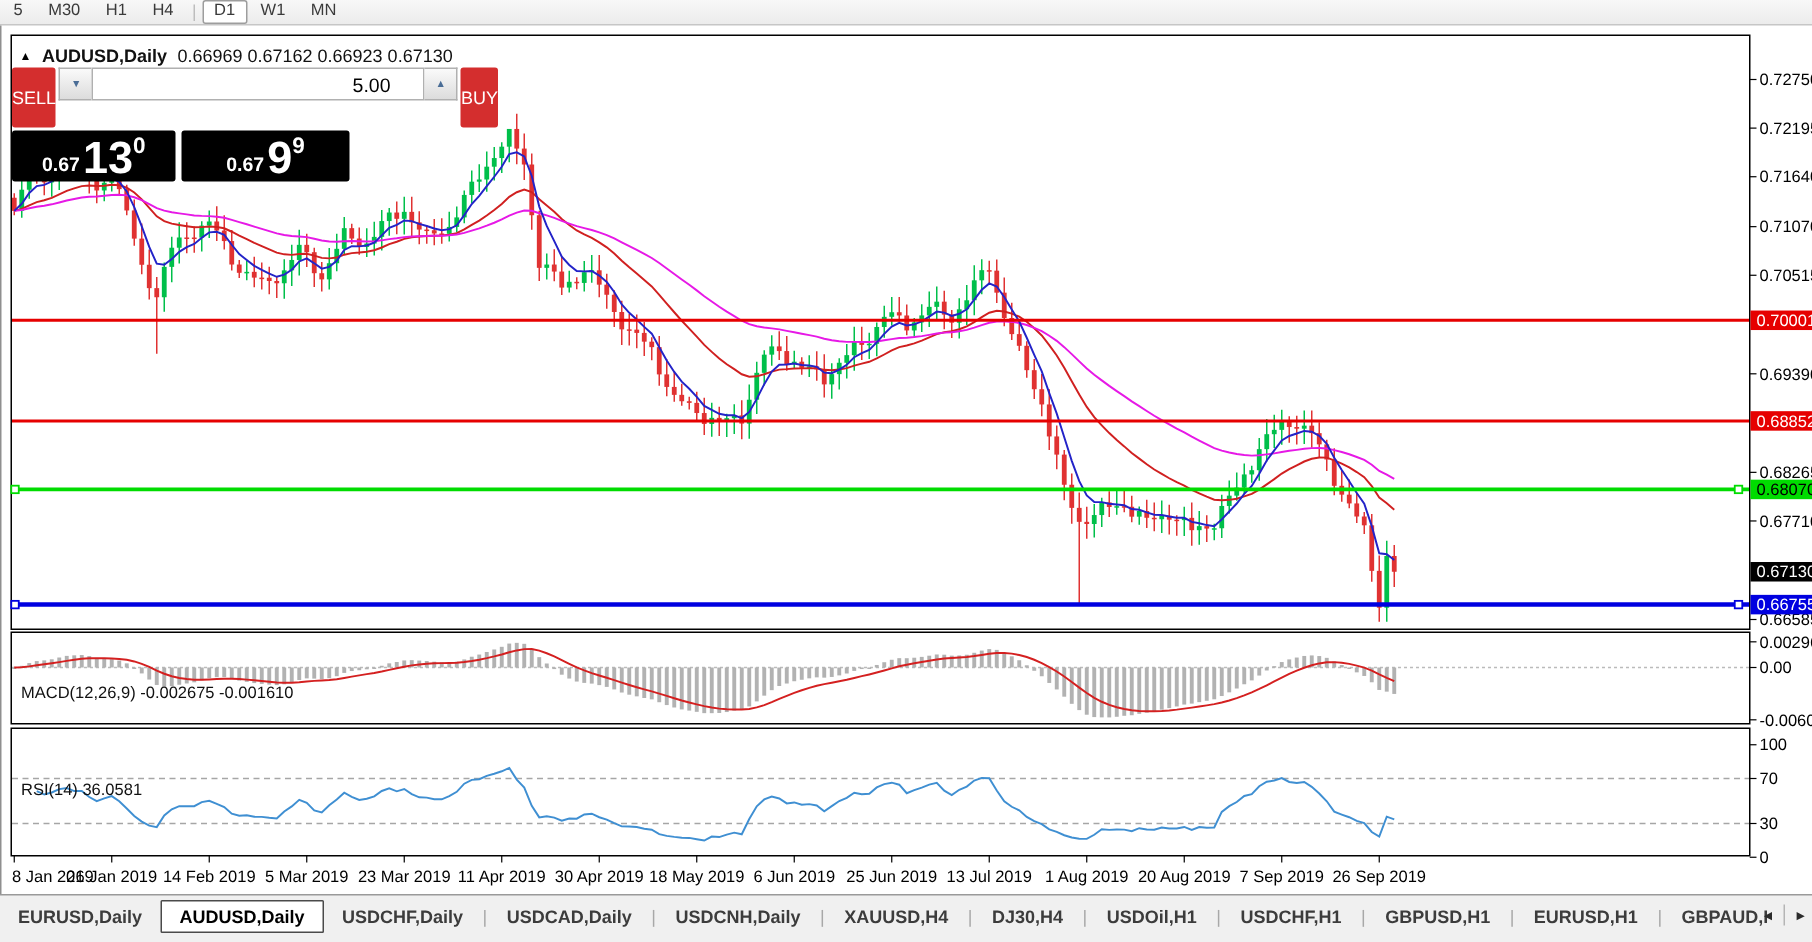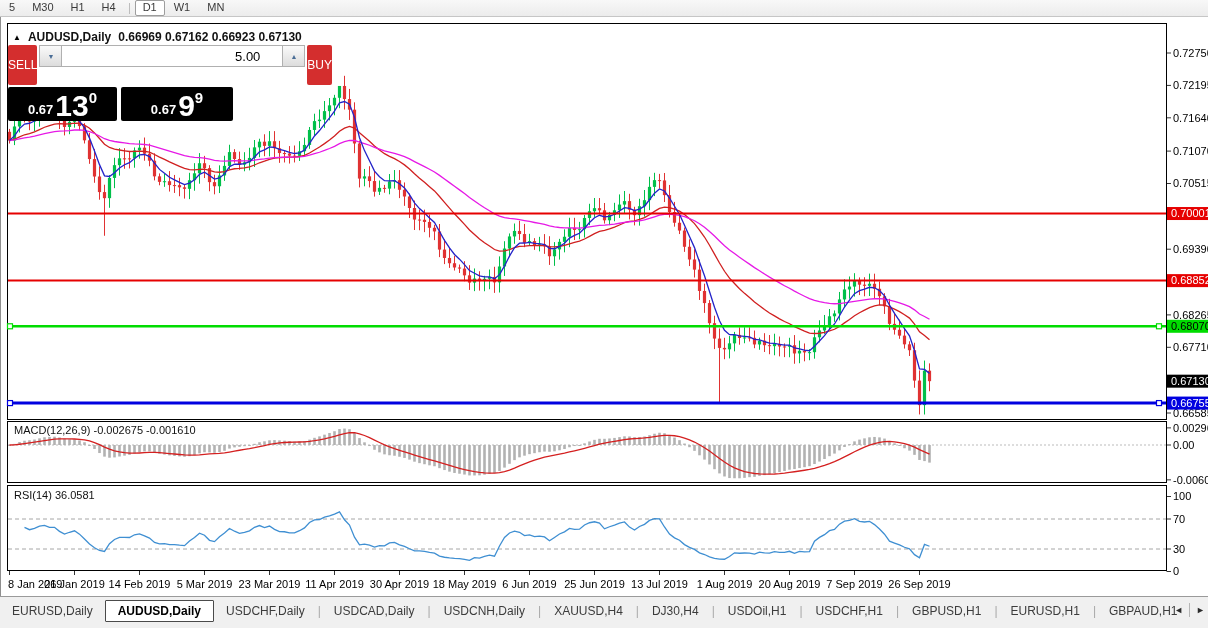--- a/index.html
+++ b/index.html
@@ -18,21 +18,21 @@
   }
   .tb-btn{padding:1px 7px 2px 7px;border:1px solid transparent;border-radius:2px;line-height:11px;}
   .tb-btn.active{background:#ffffff;border-color:#9d9d9d;}
   .tb-sep{width:1px;height:11px;background:#bdbdbd;margin:0 4px;}
   
   .chart-title{
     position:absolute;left:13px;top:30px;display:flex;align-items:center;gap:7px;
     font-size:12px;font-weight:700;color:#111;z-index:5;white-space:nowrap;
   }
   .chart-title .marker{font-size:8px;font-weight:400;color:#000;}
-  .chart-title .ohlc{font-weight:700;}
+  .chart-title .ohlc{font-weight:400;}
   
   .trade-panel{position:absolute;left:8px;top:45px;width:225px;z-index:6;font-family:"Liberation Sans",sans-serif;}
   .tp-row1{display:flex;gap:2px;height:40px;}
   .tp-btn{
     width:52px;background:#d42e2e;color:#fff;font-size:12px;
     display:flex;align-items:center;justify-content:center;border-radius:2px;
   }
   .tp-vol{flex:1;display:flex;height:22px;box-sizing:border-box;}
   .tp-spin{
     width:22px;background:linear-gradient(#fafafa,#dcdcdc);border:1px solid #b0b0b0;
@@ -50,34 +50,34 @@
   .tp-quote{
     background:#000000;color:#fff;border-radius:2px;
     display:flex;align-items:flex-end;justify-content:center;padding:1px 3px 2px 3px;box-sizing:border-box;
   }
   .tp-quote.sell{width:109px;}
   .tp-quote.buy{width:112px;}
   .q-small{font-size:13px;font-weight:700;margin-right:2px;margin-bottom:2px;}
   .q-big{font-size:30px;font-weight:700;line-height:26px;margin-top:35px;}
   .q-sup{font-size:15px;font-weight:700;align-self:flex-start;margin-top:1px;}
   
-  .ind-label{position:absolute;left:14px;font-size:11px;color:#111;z-index:5;white-space:nowrap;}
+  .ind-label{position:absolute;left:14px;font-size:11px;color:#111;z-index:5;white-space:nowrap;margin-top:32px;}
   #macd-label{top:424px;}
   #rsi-label{top:489px;}
   
   .tabbar{
     position:absolute;left:0;top:596px;width:1208px;height:32px;
     background:#f0f0f0;border-top:1px solid #9a9a9a;box-sizing:border-box;z-index:7;
   }
   .tabs{
     position:absolute;left:0;top:2px;right:30px;height:24px;
     display:flex;align-items:center;overflow:hidden;white-space:nowrap;
     font-size:12px;color:#3c3c3c;
   }
-  .tab{padding:3px 12px;line-height:14px;}
+  .tab{padding:3px 12px;line-height:14px;font-weight:bold;}
   .tab.active{
     background:#ffffff;border:1px solid #4a4a4a;font-weight:700;color:#000;
     padding:3px 12px;border-radius:1px;
   }
   .tab-div{color:#a8a8a8;padding:0 1px;}
   .tab-arrows{
     position:absolute;right:3px;top:6px;display:flex;gap:6px;align-items:center;
     font-size:9px;color:#2b2b2b;
   }
   .tab-arrows .sep{width:1px;height:14px;background:#b5b5b5;}

